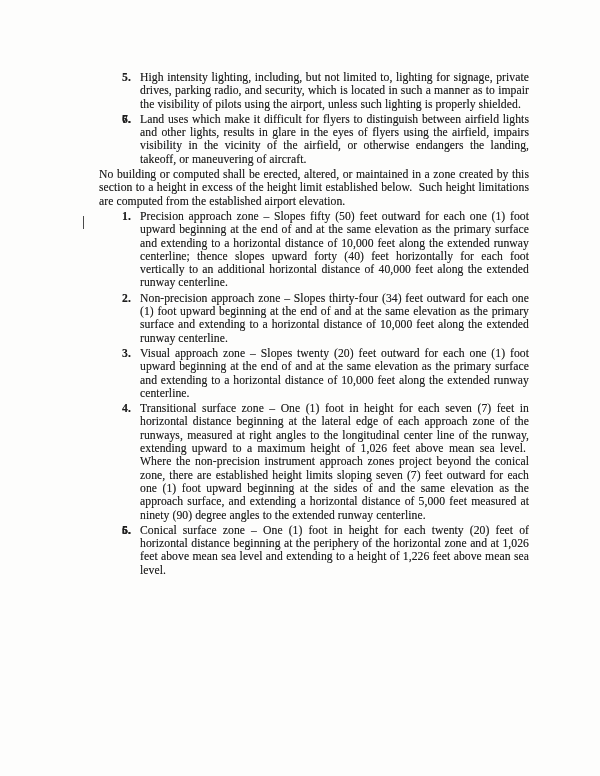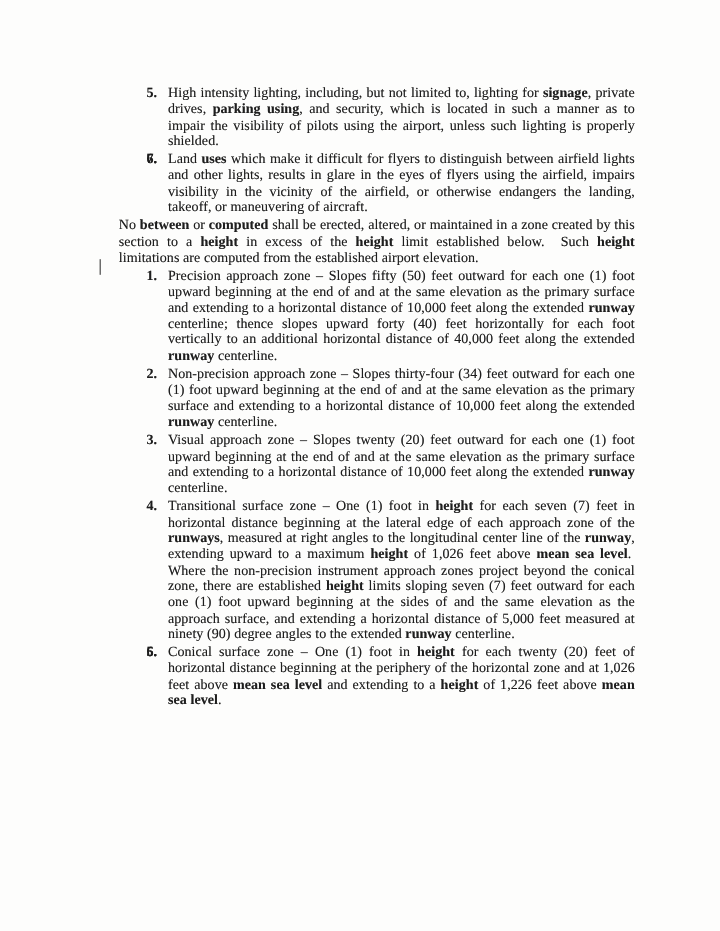--- a/index.html
+++ b/index.html
@@ -44,43 +44,43 @@
     position: absolute;
     left: 23px;
     top: 0;
     font-weight: bold;
   }
   .doc-para {
     margin: 0 0 2px 0;
     text-align: justify;
   }
   b {
-    font-weight: bold;
+    font-weight: normal;
   }
   .revision-bar {
     position: absolute;
     left: 83px;
     top: 216px;
     width: 1.4px;
     height: 13px;
     background: #4a4a4a;
   }
 </style>
 </head>
 <body>
 
 <div class="page">
   <div class="revision-bar"></div>
   <div class="textblock">
     <div class="doc-list">
-        <div class="li"><span class="num">5.</span><span class="body">High intensity lighting, including, but not limited to, lighting for <b>signage</b>, private drives, <b>parking using</b>, and security, which is located in such a manner as to impair the visibility of pilots using the airport, unless such lighting is properly shielded.</span></div>
+        <div class="li"><span class="num">5.</span><span class="body">High intensity lighting, including, but not limited to, lighting for <b>signage</b>, private drives, <b>parking radio</b>, and security, which is located in such a manner as to impair the visibility of pilots using the airport, unless such lighting is properly shielded.</span></div>
         <div class="li"><span class="num">6.</span></div>
         <div class="li"><span class="num">7.</span><span class="body">Land <b>uses</b> which make it difficult for flyers to distinguish between airfield lights and other lights, results in glare in the eyes of flyers using the airfield, impairs visibility in the vicinity of the airfield, or otherwise endangers the landing, takeoff, or maneuvering of aircraft.</span></div>
       </div>
-    <p class="doc-para">No <b>between</b> or <b>computed</b> shall be erected, altered, or maintained in a zone created by this section to a <b>height</b> in excess of the <b>height</b> limit established below.&nbsp; Such <b>height</b> limitations are computed from the established airport elevation.</p>
+    <p class="doc-para">No <b>building</b> or <b>computed</b> shall be erected, altered, or maintained in a zone created by this section to a <b>height</b> in excess of the <b>height</b> limit established below.&nbsp; Such <b>height</b> limitations are computed from the established airport elevation.</p>
     <div class="doc-list">
         <div class="li"><span class="num">1.</span><span class="body">Precision approach zone – Slopes fifty (50) feet outward for each one (1) foot upward beginning at the end of and at the same elevation as the primary surface and extending to a horizontal distance of 10,000 feet along the extended <b>runway</b> centerline; thence slopes upward forty (40) feet horizontally for each foot vertically to an additional horizontal distance of 40,000 feet along the extended <b>runway</b> centerline.</span></div>
         <div class="li"><span class="num">2.</span><span class="body">Non-precision approach zone – Slopes thirty-four (34) feet outward for each one (1) foot upward beginning at the end of and at the same elevation as the primary surface and extending to a horizontal distance of 10,000 feet along the extended <b>runway</b> centerline.</span></div>
         <div class="li"><span class="num">3.</span><span class="body">Visual approach zone – Slopes twenty (20) feet outward for each one (1) foot upward beginning at the end of and at the same elevation as the primary surface and extending to a horizontal distance of 10,000 feet along the extended <b>runway</b> centerline.</span></div>
         <div class="li"><span class="num">4.</span><span class="body">Transitional surface zone – One (1) foot in <b>height</b> for each seven (7) feet in horizontal distance beginning at the lateral edge of each approach zone of the <b>runways</b>, measured at right angles to the longitudinal center line of the <b>runway</b>, extending upward to a maximum <b>height</b> of 1,026 feet above <b>mean sea level</b>.&nbsp; Where the non-precision instrument approach zones project beyond the conical zone, there are established <b>height</b> limits sloping seven (7) feet outward for each one (1) foot upward beginning at the sides of and the same elevation as the approach surface, and extending a horizontal distance of 5,000 feet measured at ninety (90) degree angles to the extended <b>runway</b> centerline.</span></div>
         <div class="li"><span class="num">5.</span></div>
         <div class="li"><span class="num">6.</span><span class="body">Conical surface zone – One (1) foot in <b>height</b> for each twenty (20) feet of horizontal distance beginning at the periphery of the horizontal zone and at 1,026 feet above <b>mean sea level</b> and extending to a <b>height</b> of 1,226 feet above <b>mean sea level</b>.</span></div>
       </div>
   </div>
 </div>

